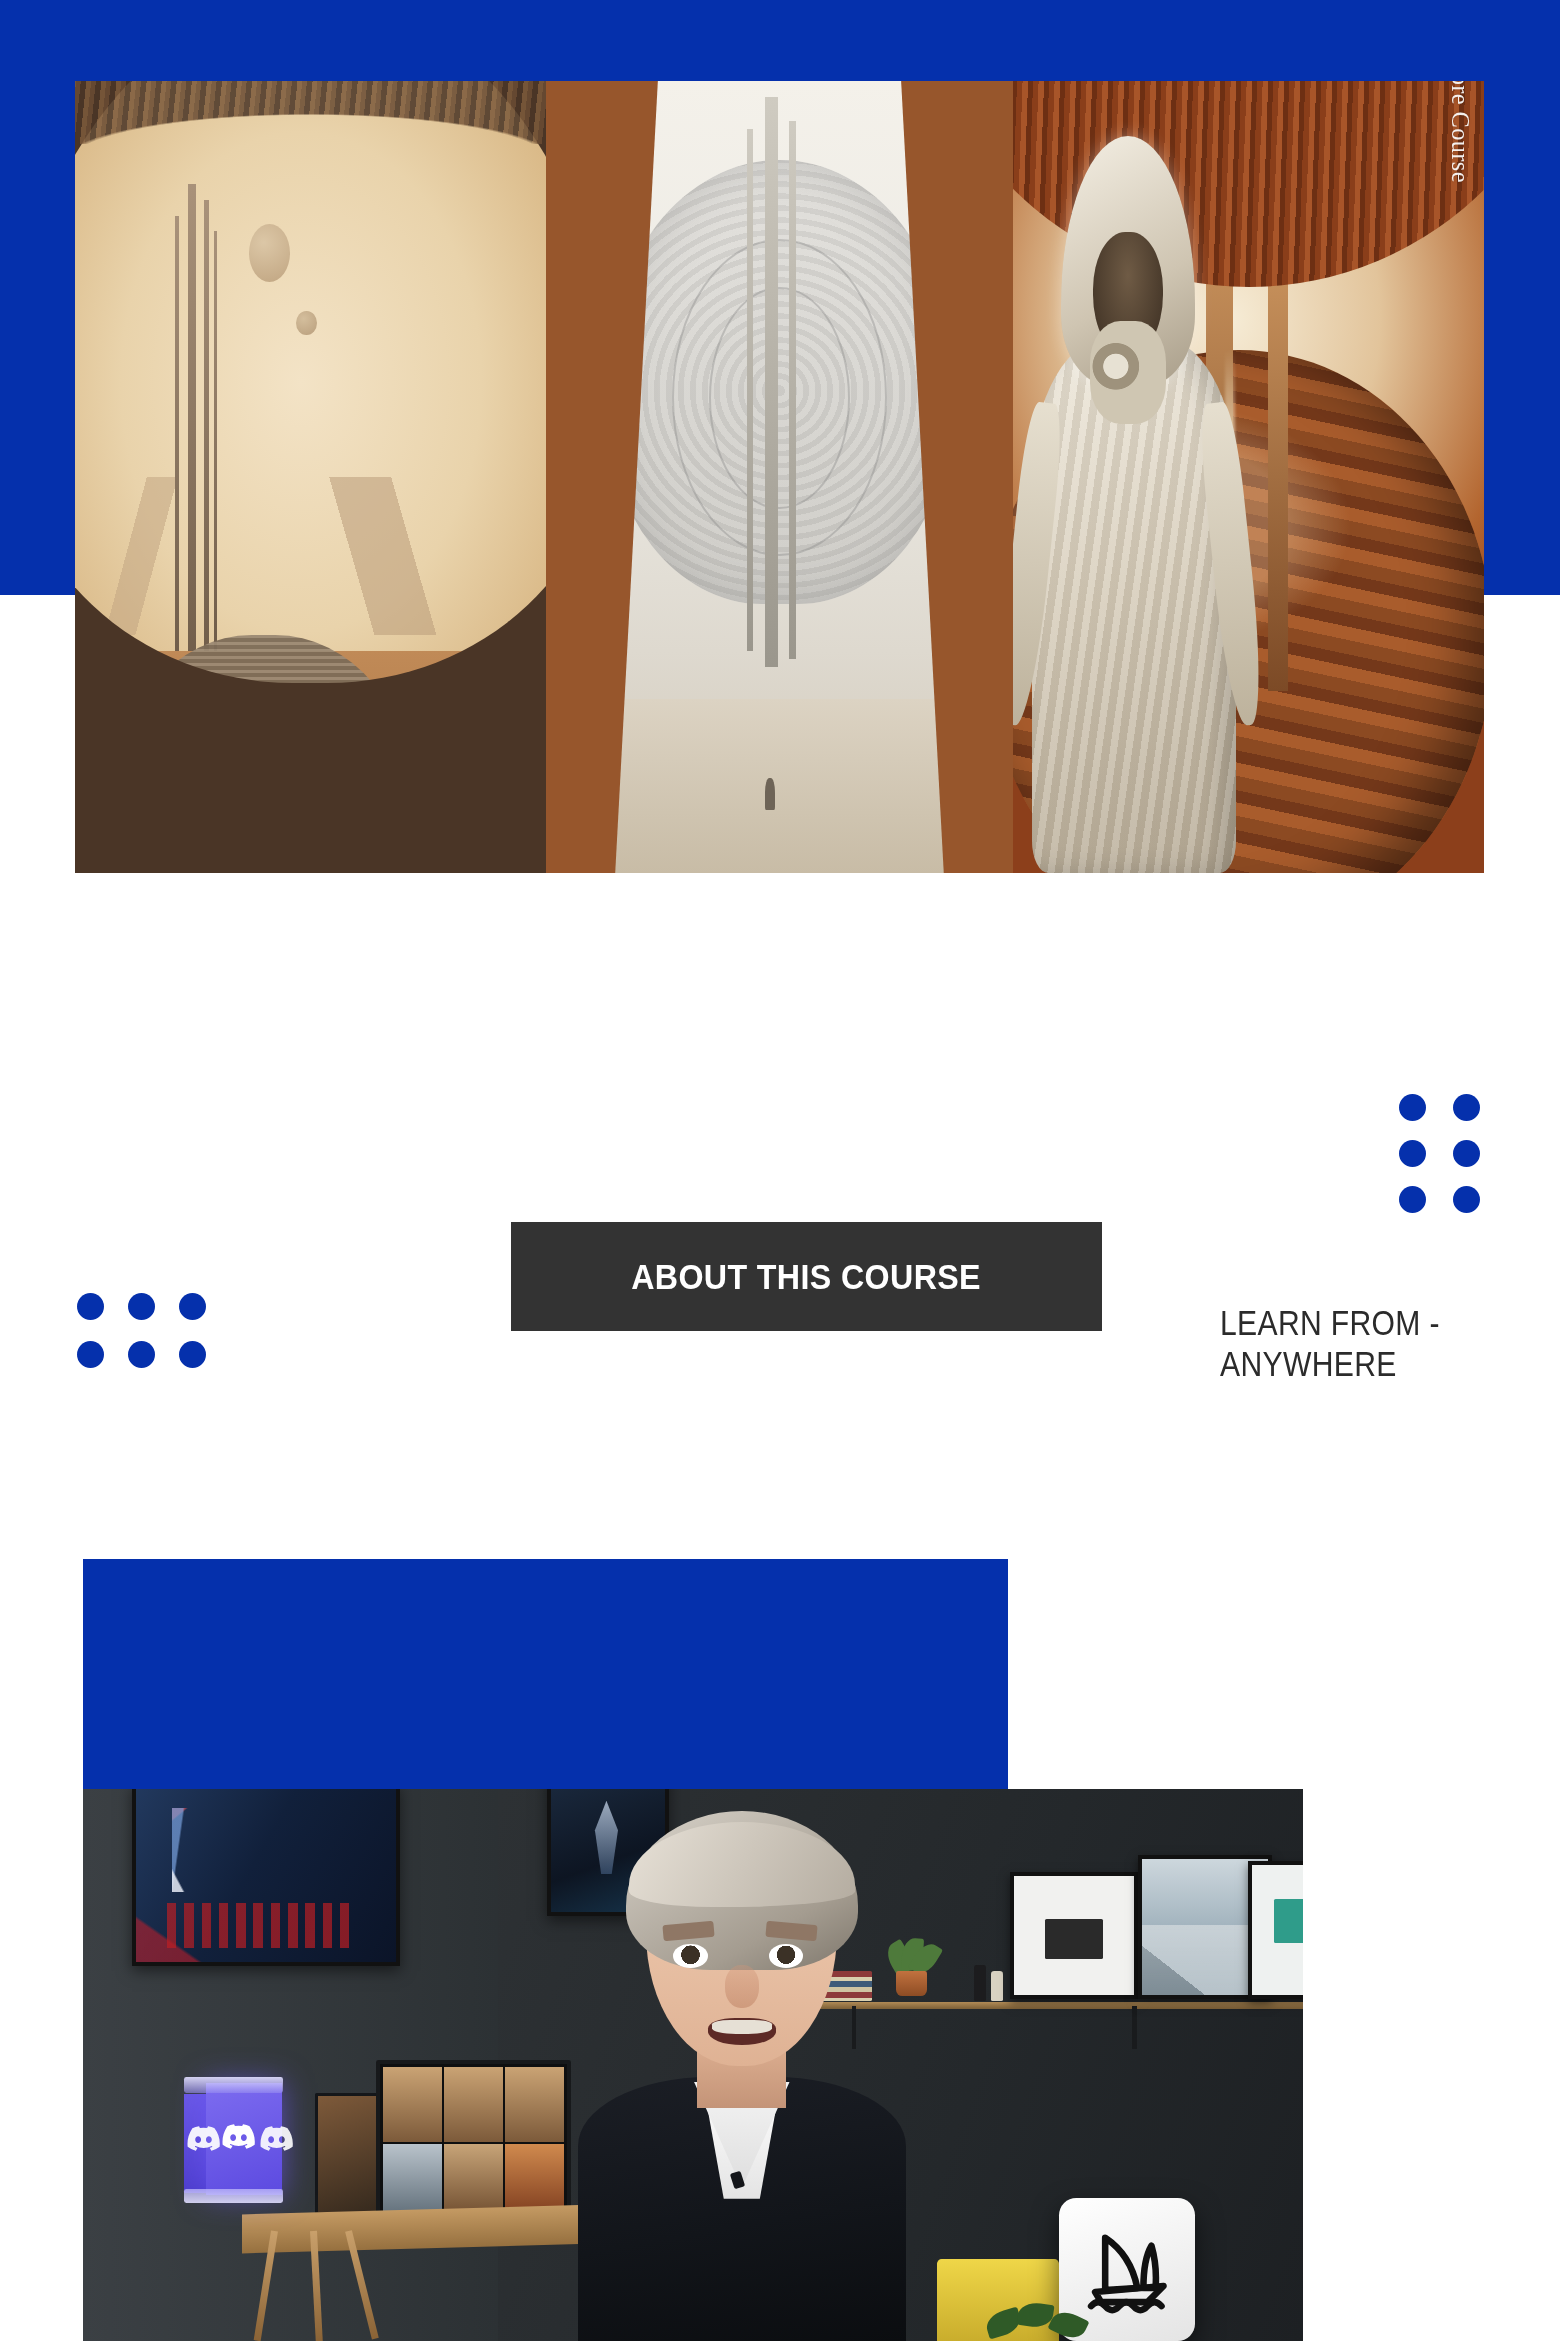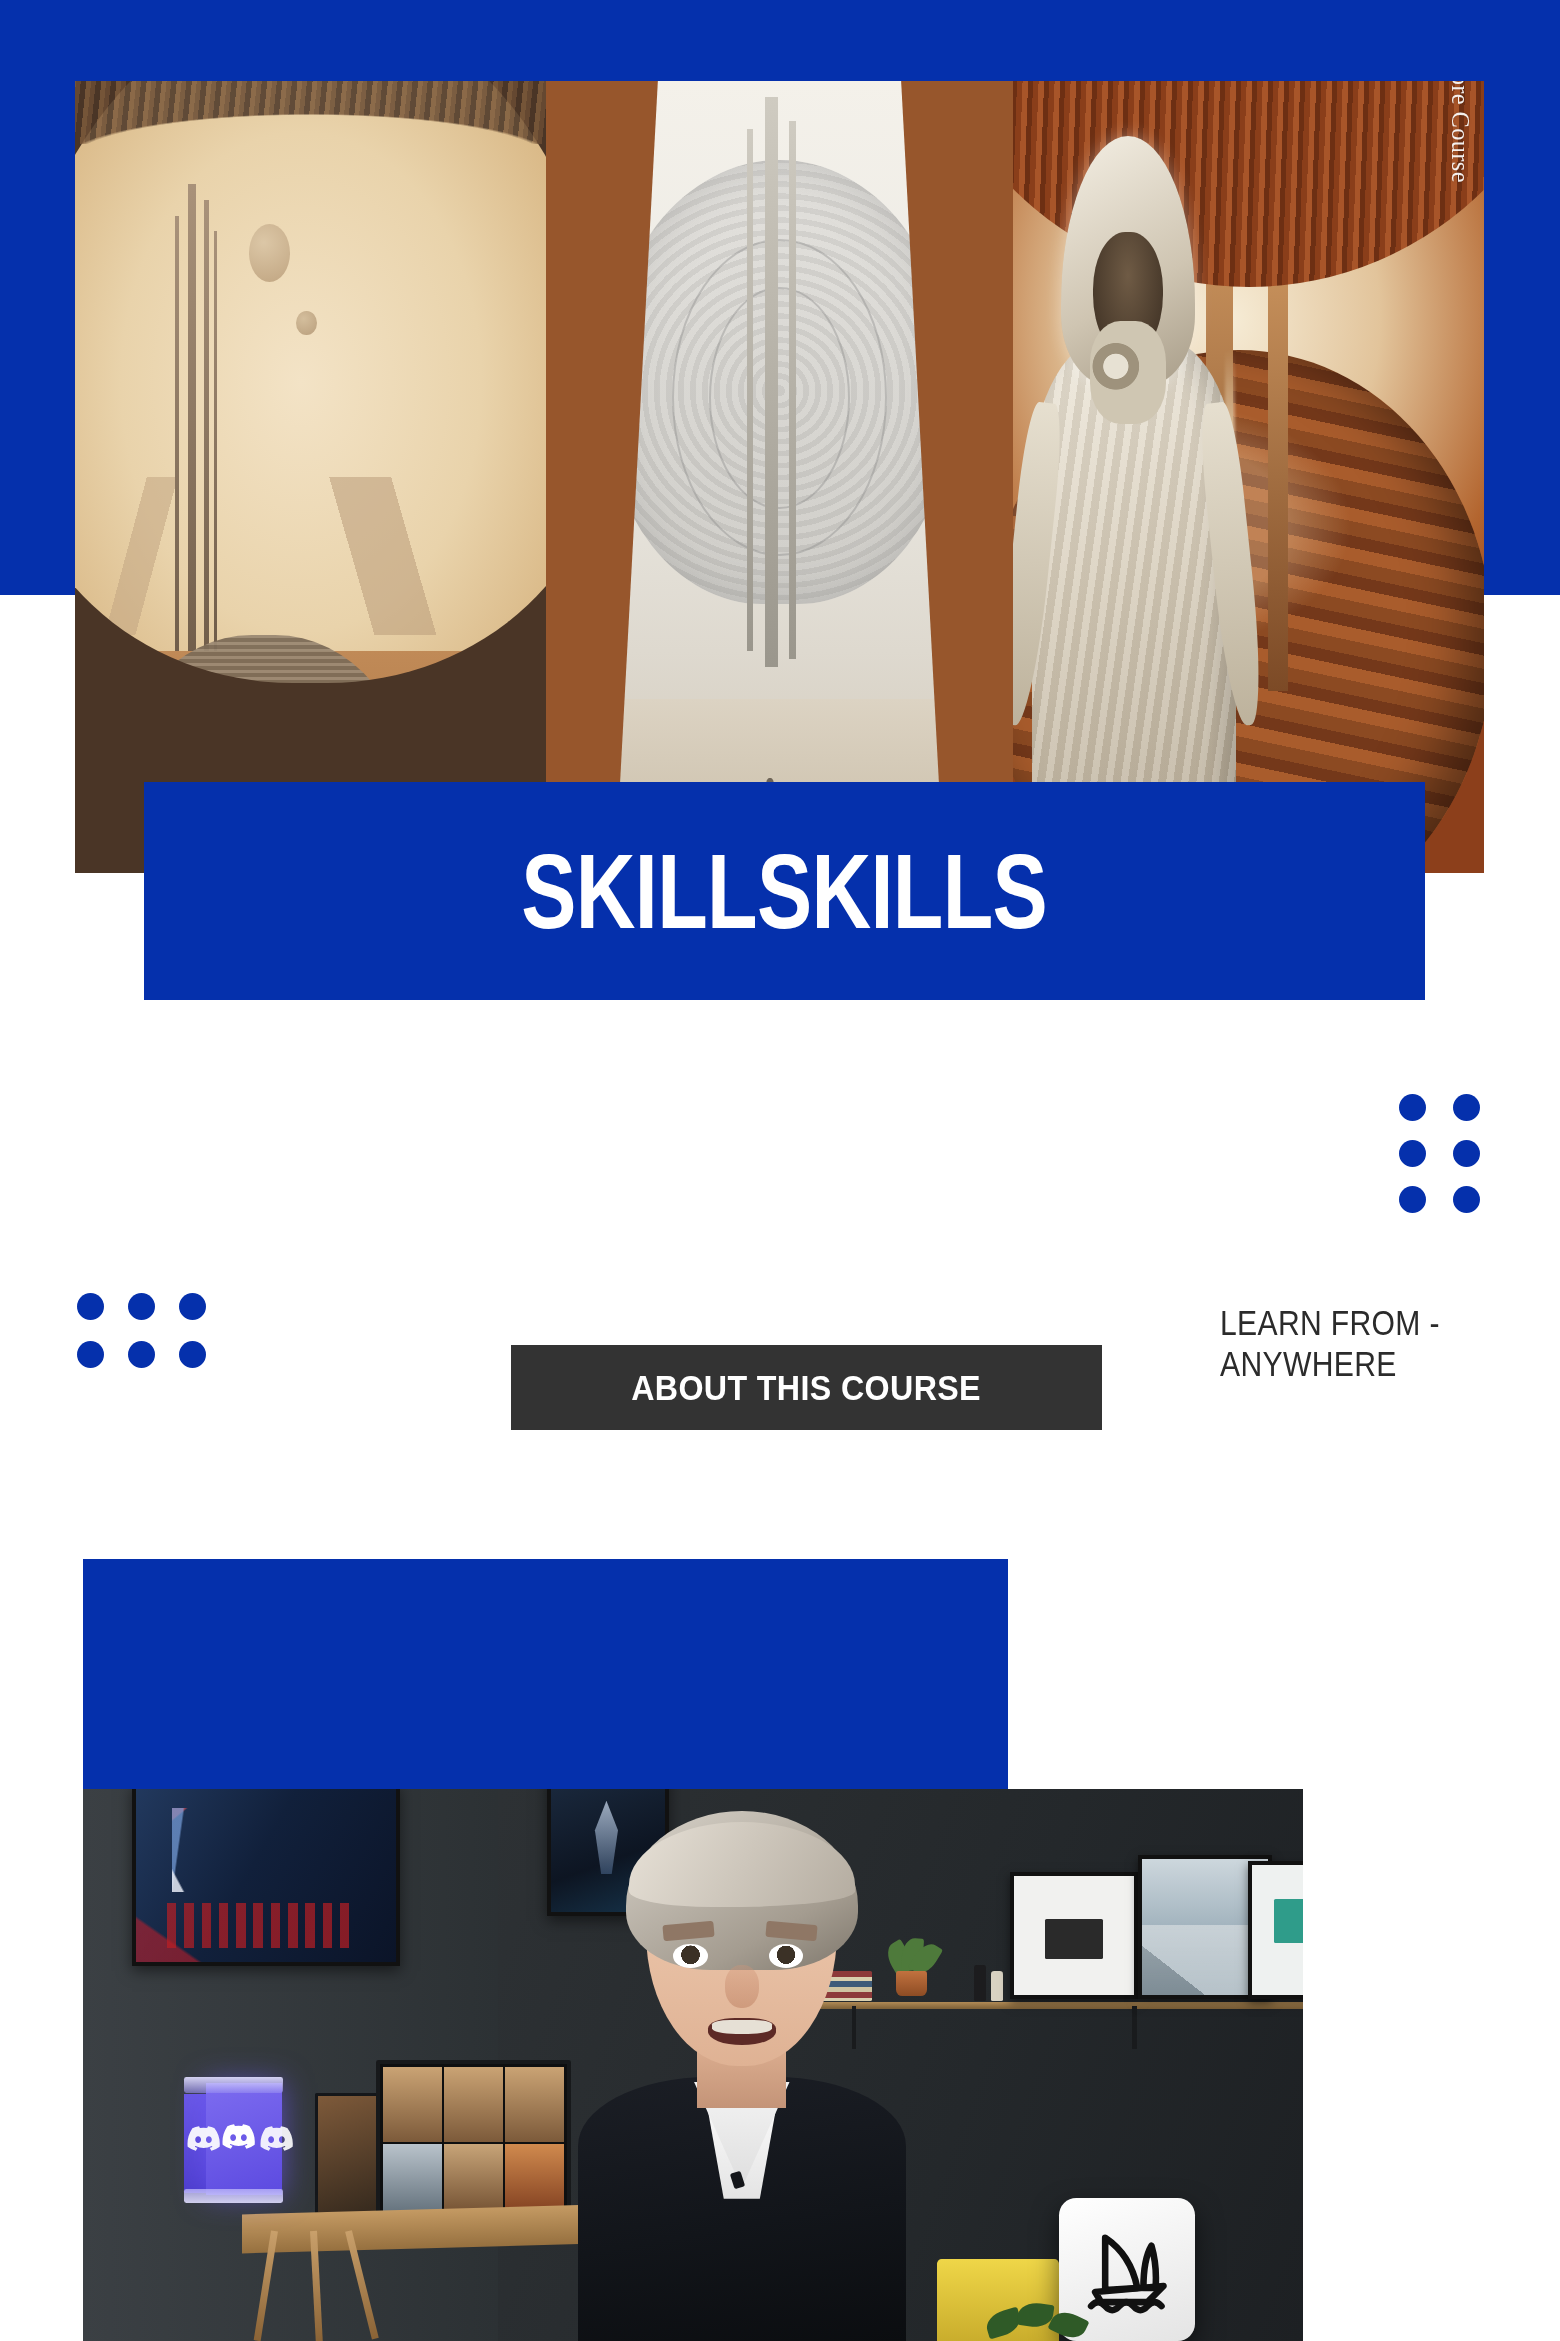--- a/index.html
+++ b/index.html
@@ -254,22 +254,22 @@
   .dots-left {
     left:77px; top:1293px;
     grid-template-columns:repeat(3, 27px);
     grid-template-rows:repeat(2, 27px);
     column-gap:24px; row-gap:20.5px;
   }
 
   
   .about-box {
     position:absolute;
-    left:511px; top:1345px;
-    width:591px; height:85px;
+    left:511px; top:1222px;
+    width:591px; height:109px;
     background:#333333;
     display:flex; align-items:center; justify-content:center;
   }
   .about-box .about-label {
     color:#ffffff;
     font-size:35px;
     font-weight:bold;
     letter-spacing:0.4px;
     transform:scaleX(.92);
     white-space:nowrap;
@@ -572,23 +572,20 @@
         <div class="armR"></div>
         <div class="hood"></div>
         <div class="face"></div>
         <div class="mask"></div>
       </div>
     </div>
 
     <div class="watermark">Skillskills.com For More Course</div>
   </div>
 
-  <div class="title-banner">
-    <div class="title">SKILLSKILLS</div>
-  </div>
 
   <div class="dotgrid dots-right">
     <span class="dot"></span>
     <span class="dot"></span>
     <span class="dot"></span>
     <span class="dot"></span>
     <span class="dot"></span>
     <span class="dot"></span>
   </div>
 

